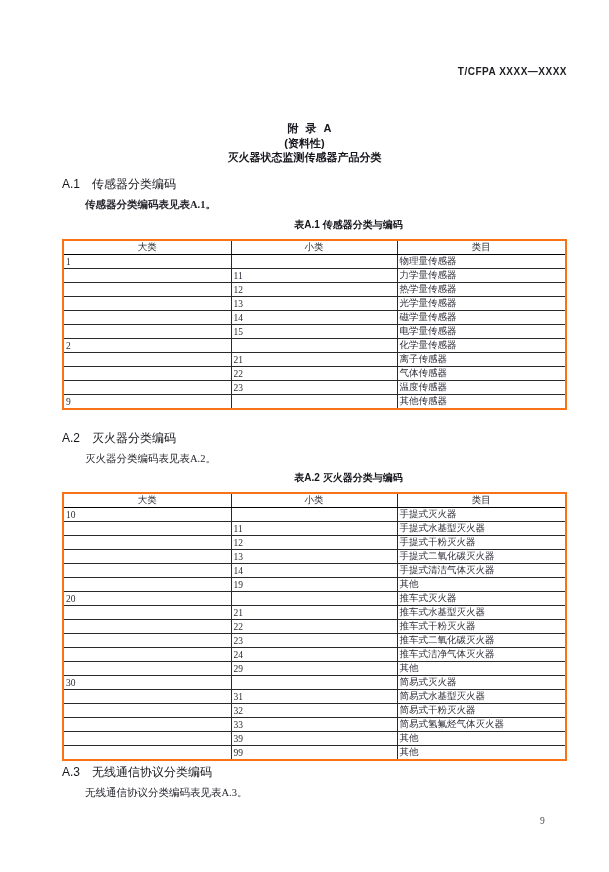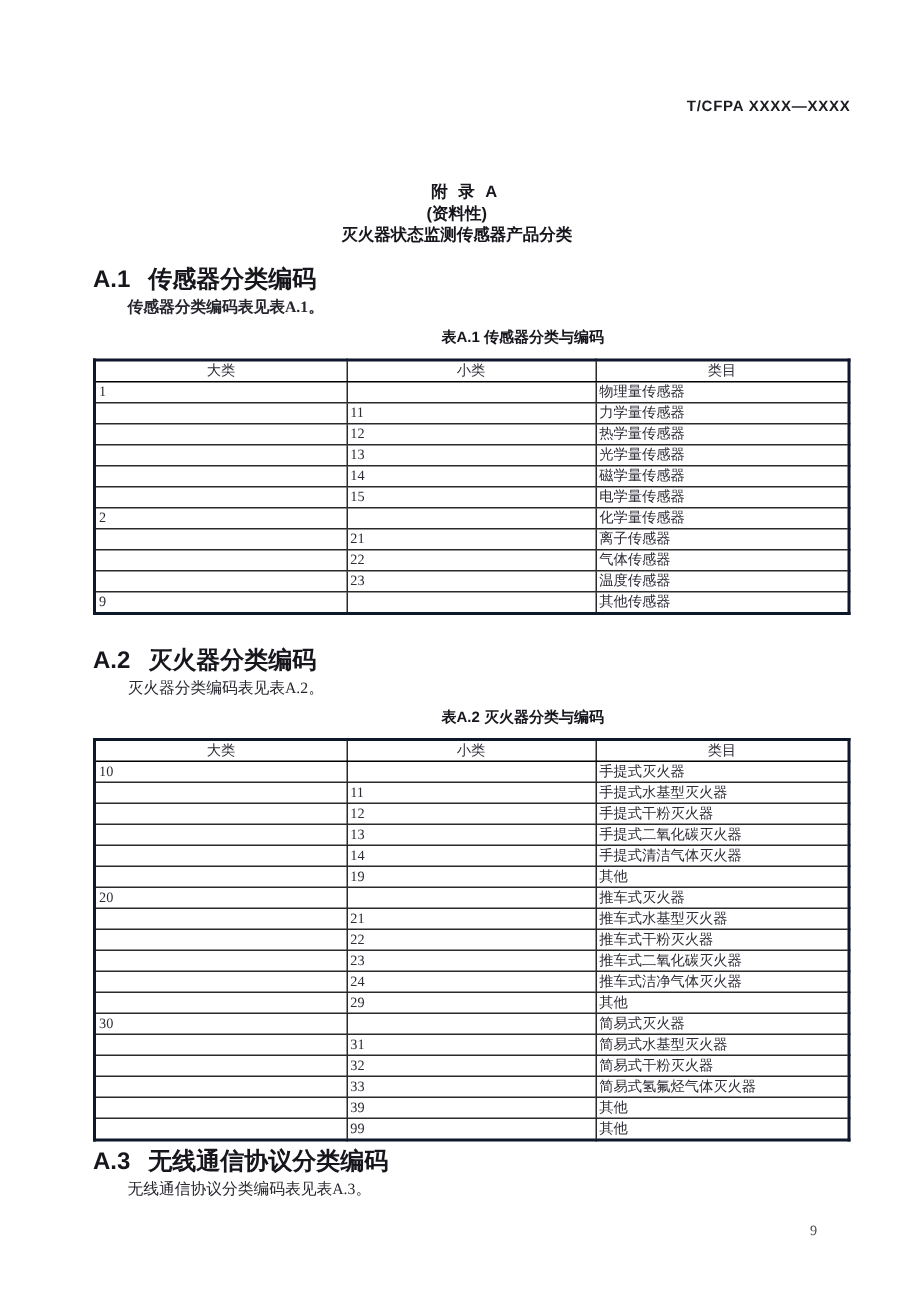--- a/index.html
+++ b/index.html
@@ -25,39 +25,39 @@
     text-align:center;
     font-family:"Liberation Sans", sans-serif;
     font-weight:bold; color:#16161c;
     font-size:11px; line-height:14.5px;
   }
   .title-block .t1 { white-space:pre; letter-spacing:2px;padding-left:12px; }
 
   .sec-heading {
     left:62px;
     font-family:"Liberation Sans", sans-serif;
-    font-weight:bold; font-size:16px; color:#16161c;
+    font-weight:normal; font-size:12px; color:#16161c;
   }
   .sec-heading .sec-num { margin-right:12px; }
 
   .sec-para {
     left:85px;
     font-size:10.5px; color:#26262e;
   }
 
   .table-caption {
     left:0; width:609px; text-align:center;
     font-family:"Liberation Sans", sans-serif;
     font-weight:bold; font-size:10px; color:#16161c;margin-left:44px;
   }
 
   table.cls {
     left:62px; width:503px;
     border-collapse:collapse; table-layout:fixed;
-    border:2px solid #0f172a;
+    border:2px solid #f97316;
     font-size:9.5px; color:#2c2c36;
   }
   table.cls th, table.cls td {
     border:1px solid #2a2a2a;
     vertical-align:middle;
     overflow:hidden; white-space:nowrap;
     padding:0 2px;
   }
   table.cls th {
     font-weight:normal; text-align:center;

